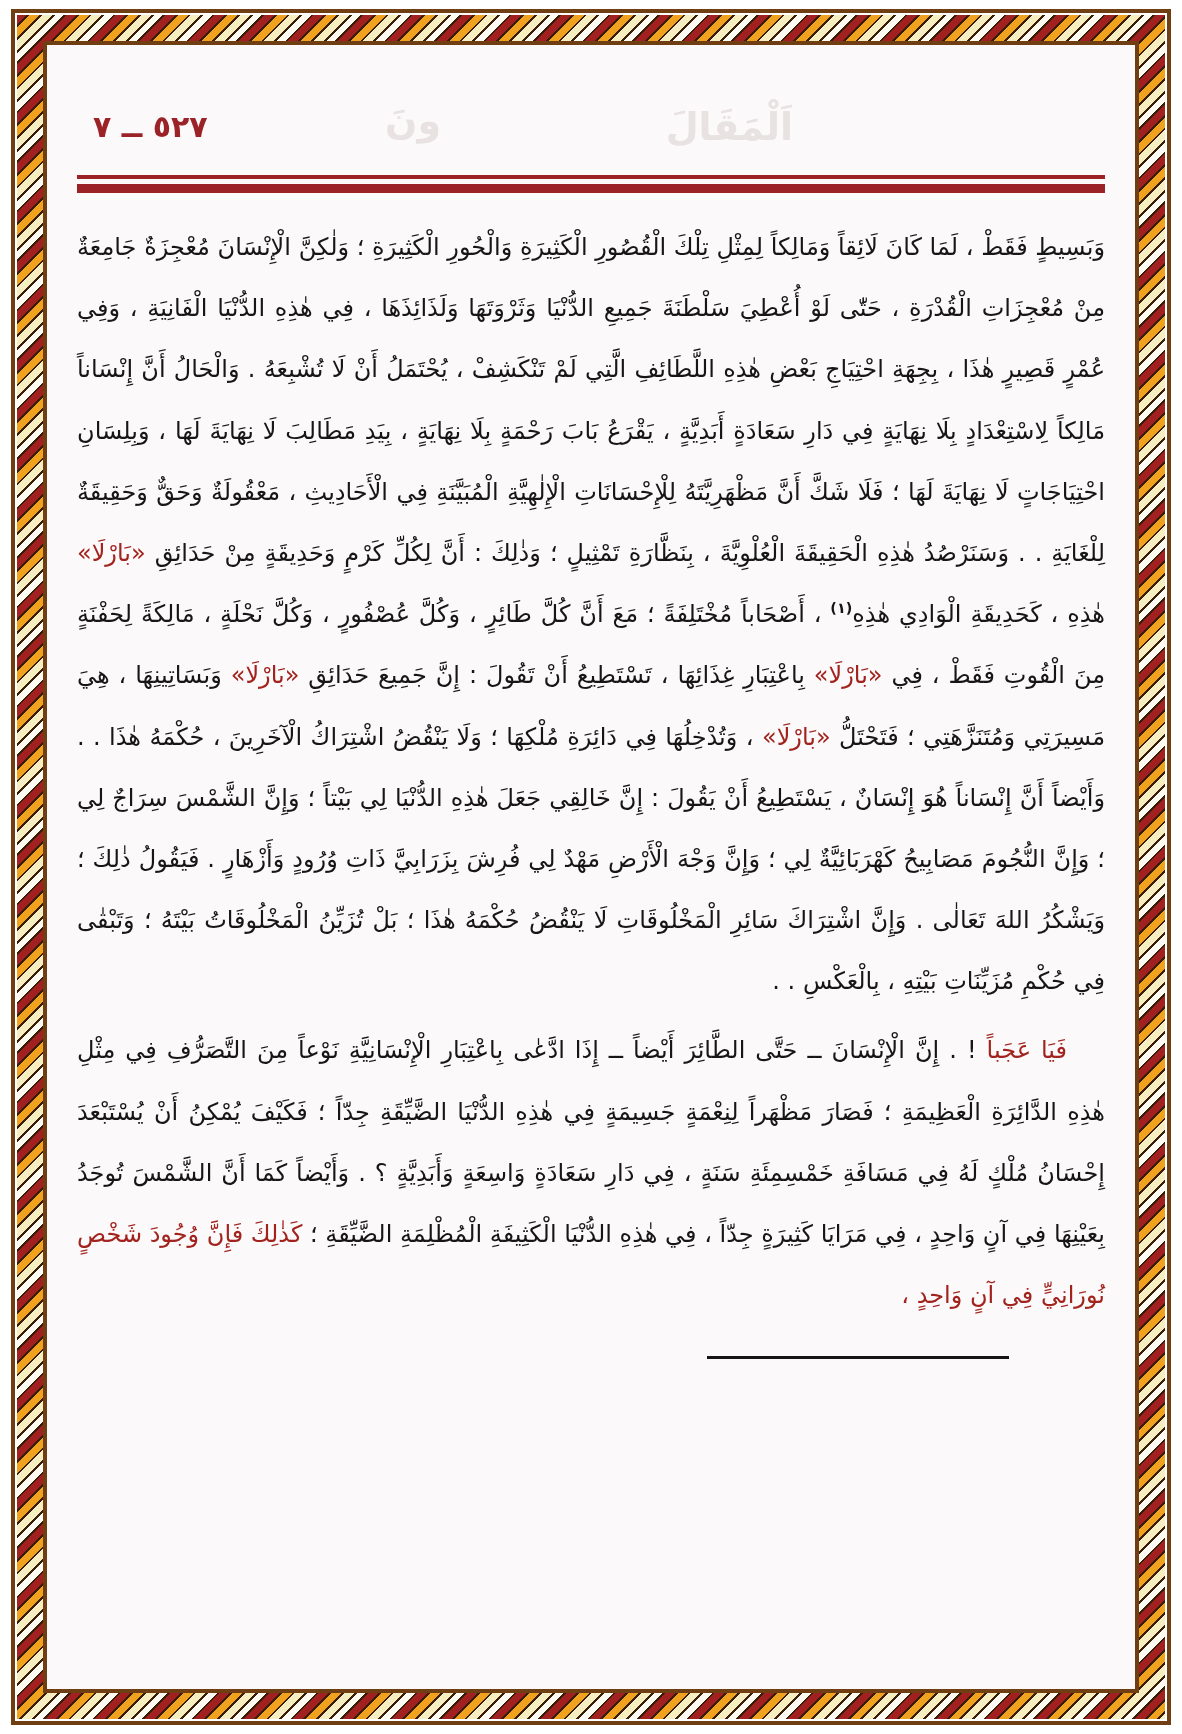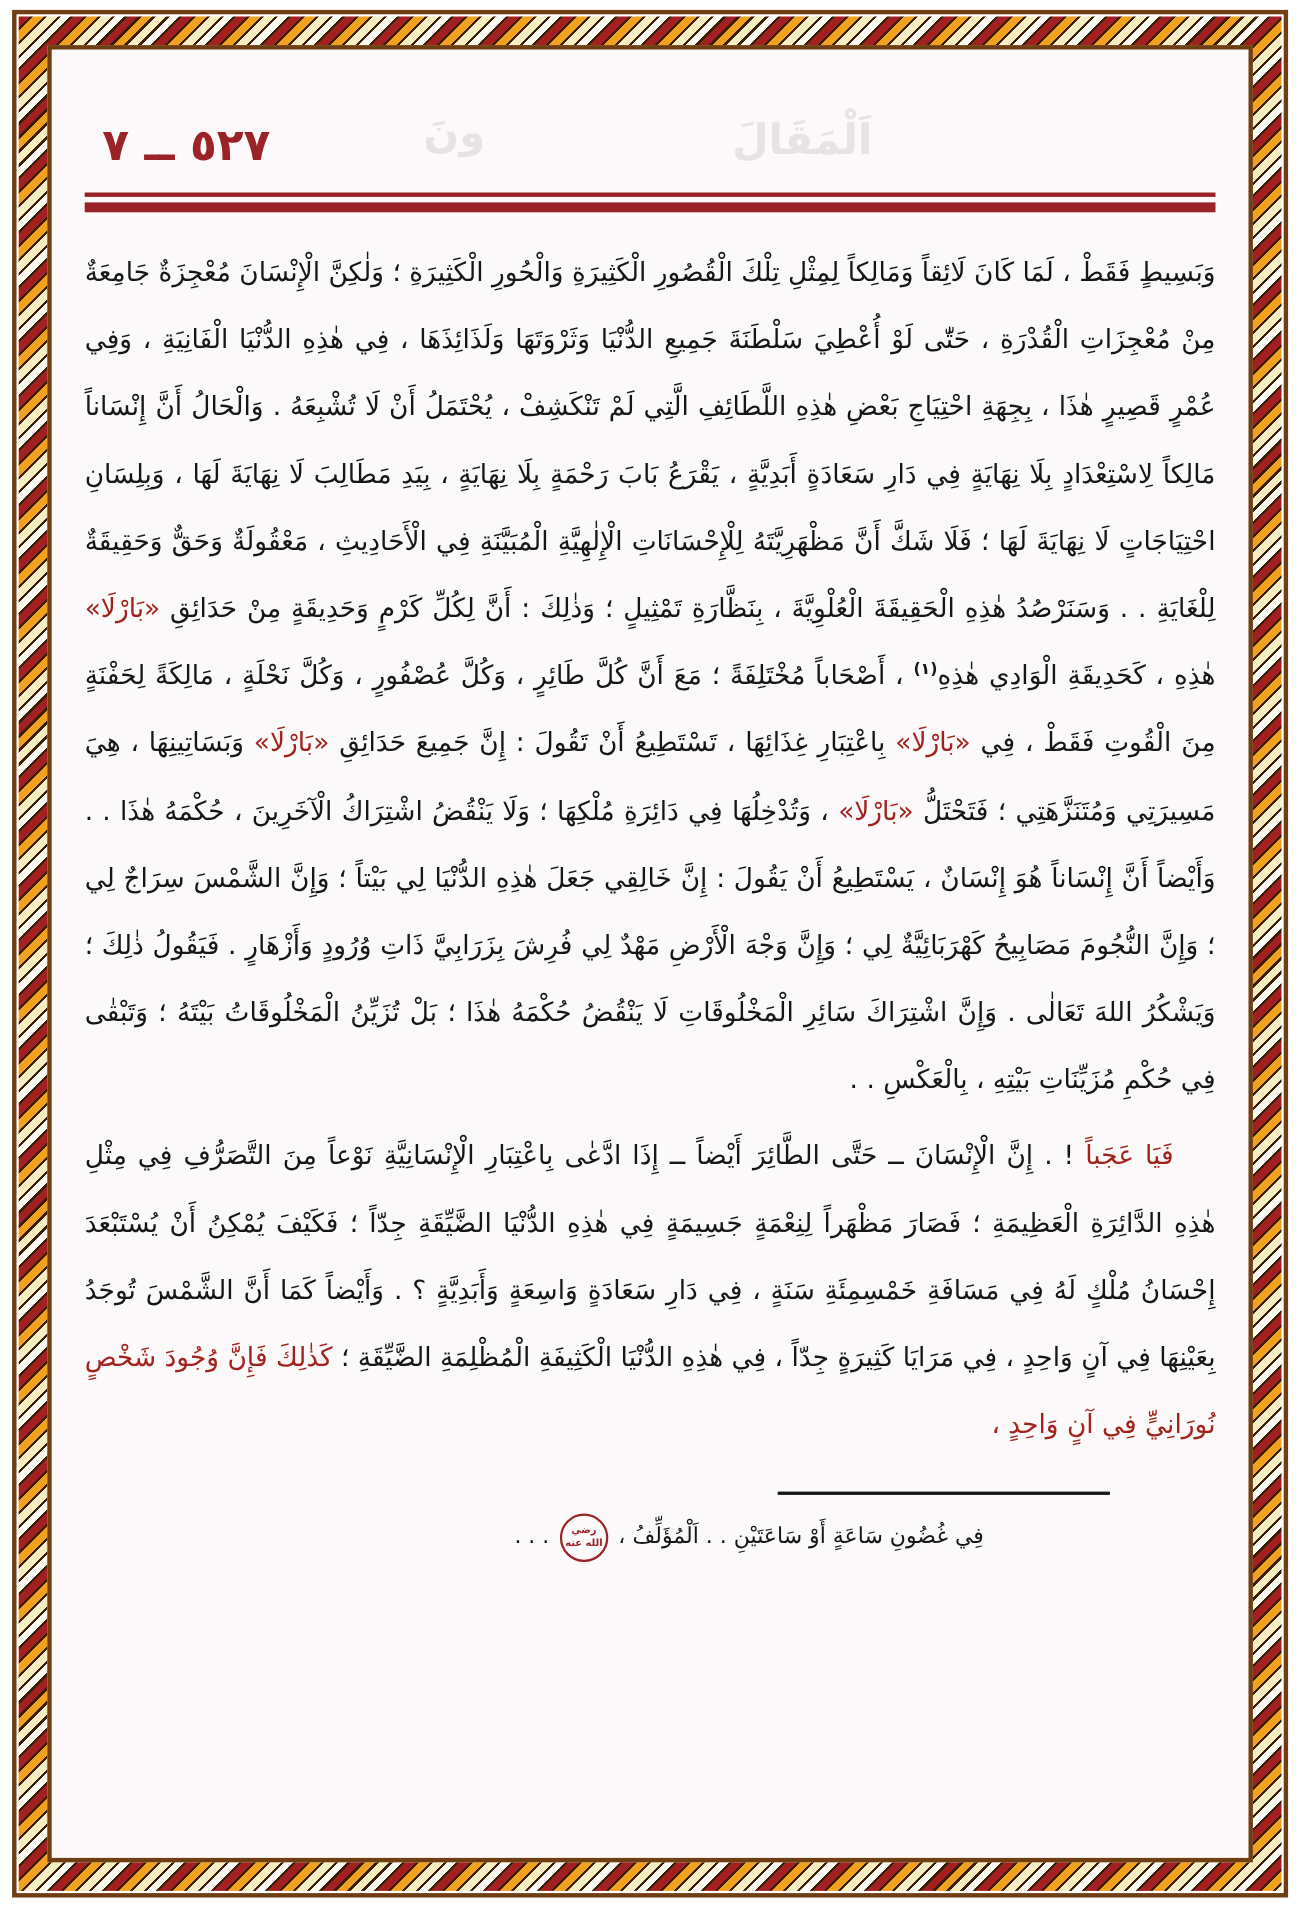--- a/index.html
+++ b/index.html
@@ -22,21 +22,21 @@
   }
   .frame-inner {
     height:100%; border:4px solid #6f3e13; background:#fbf9f9;
     padding:34px 30px 20px; position:relative; overflow:hidden;
     direction:rtl;
   }
   
   .header { position:relative; height:84px; }
   .page-number {
     position:absolute; left:16px; top:30px;
-    color:#9b2227; font-size:40px; font-weight:bold;
+    color:#9b2227; font-size:30px; font-weight:bold;
     letter-spacing:2px; direction:rtl;
   }
   .title-wrap { position:absolute; left:0; right:0; top:12px; text-align:center; height:70px; }
   .ghost-frag { position:absolute; color:#e8e2e2; font-weight:bold; font-size:38px; z-index:0; }
   .ghost-right { right:312px; top:14px; }
   .ghost-left  { left:308px;  top:8px;  }
   .page-title {
     position:relative; z-index:1; display:inline-block; margin-top:16px;
     color:#9b2227; font-size:37px; font-weight:bold;
   }
@@ -92,19 +92,18 @@
           <div class="rule-thick"></div>
         </div>
 
         <div class="body">
           <p class="para-1"><span>وَبَسِيطٍ فَقَطْ ، لَمَا كَانَ لَائِقاً وَمَالِكاً لِمِثْلِ تِلْكَ الْقُصُورِ الْكَثِيرَةِ وَالْحُورِ الْكَثِيرَةِ ؛ وَلٰكِنَّ الْإِنْسَانَ مُعْجِزَةٌ جَامِعَةٌ مِنْ مُعْجِزَاتِ الْقُدْرَةِ ، حَتّٰى لَوْ أُعْطِيَ سَلْطَنَةَ جَمِيعِ الدُّنْيَا وَثَرْوَتَهَا وَلَذَائِذَهَا ، فِي هٰذِهِ الدُّنْيَا الْفَانِيَةِ ، وَفِي عُمْرٍ قَصِيرٍ هٰذَا ، بِجِهَةِ احْتِيَاجِ بَعْضِ هٰذِهِ اللَّطَائِفِ الَّتِي لَمْ تَنْكَشِفْ ، يُحْتَمَلُ أَنْ لَا تُشْبِعَهُ . وَالْحَالُ أَنَّ إِنْسَاناً مَالِكاً لِاسْتِعْدَادٍ بِلَا نِهَايَةٍ فِي دَارِ سَعَادَةٍ أَبَدِيَّةٍ ، يَقْرَعُ بَابَ رَحْمَةٍ بِلَا نِهَايَةٍ ، بِيَدِ مَطَالِبَ لَا نِهَايَةَ لَهَا ، وَبِلِسَانِ احْتِيَاجَاتٍ لَا نِهَايَةَ لَهَا ؛ فَلَا شَكَّ أَنَّ مَظْهَرِيَّتَهُ لِلْإِحْسَانَاتِ الْإِلٰهِيَّةِ الْمُبَيَّنَةِ فِي الْأَحَادِيثِ ، مَعْقُولَةٌ وَحَقٌّ وَحَقِيقَةٌ لِلْغَايَةِ . . وَسَنَرْصُدُ هٰذِهِ الْحَقِيقَةَ الْعُلْوِيَّةَ ، بِنَظَّارَةِ تَمْثِيلٍ ؛ وَذٰلِكَ : أَنَّ لِكُلِّ كَرْمٍ وَحَدِيقَةٍ مِنْ حَدَائِقِ </span><span class="red">«بَارْلَا»</span><span> هٰذِهِ ، كَحَدِيقَةِ الْوَادِي هٰذِهِ</span><span class="sup">(١)</span><span> ، أَصْحَاباً مُخْتَلِفَةً ؛ مَعَ أَنَّ كُلَّ طَائِرٍ ، وَكُلَّ عُصْفُورٍ ، وَكُلَّ نَحْلَةٍ ، مَالِكَةً لِحَفْنَةٍ مِنَ الْقُوتِ فَقَطْ ، فِي </span><span class="red">«بَارْلَا»</span><span> بِاعْتِبَارِ غِذَائِهَا ، تَسْتَطِيعُ أَنْ تَقُولَ : إِنَّ جَمِيعَ حَدَائِقِ </span><span class="red">«بَارْلَا»</span><span> وَبَسَاتِينِهَا ، هِيَ مَسِيرَتِي وَمُتَنَزَّهَتِي ؛ فَتَحْتَلُّ </span><span class="red">«بَارْلَا»</span><span> ، وَتُدْخِلُهَا فِي دَائِرَةِ مُلْكِهَا ؛ وَلَا يَنْقُضُ اشْتِرَاكُ الْآخَرِينَ ، حُكْمَهُ هٰذَا . . وَأَيْضاً أَنَّ إِنْسَاناً هُوَ إِنْسَانٌ ، يَسْتَطِيعُ أَنْ يَقُولَ : إِنَّ خَالِقِي جَعَلَ هٰذِهِ الدُّنْيَا لِي بَيْتاً ؛ وَإِنَّ الشَّمْسَ سِرَاجٌ لِي ؛ وَإِنَّ النُّجُومَ مَصَابِيحُ كَهْرَبَائِيَّةٌ لِي ؛ وَإِنَّ وَجْهَ الْأَرْضِ مَهْدٌ لِي فُرِشَ بِزَرَابِيَّ ذَاتِ وُرُودٍ وَأَزْهَارٍ . فَيَقُولُ ذٰلِكَ ؛ وَيَشْكُرُ اللهَ تَعَالٰى . وَإِنَّ اشْتِرَاكَ سَائِرِ الْمَخْلُوقَاتِ لَا يَنْقُضُ حُكْمَهُ هٰذَا ؛ بَلْ تُزَيِّنُ الْمَخْلُوقَاتُ بَيْتَهُ ؛ وَتَبْقٰى فِي حُكْمِ مُزَيِّنَاتِ بَيْتِهِ ، بِالْعَكْسِ . .</span></p>
           <p class="para-2"><span class="red">فَيَا عَجَباً</span><span> ! . إِنَّ الْإِنْسَانَ ــ حَتَّى الطَّائِرَ أَيْضاً ــ إِذَا ادَّعٰى بِاعْتِبَارِ الْإِنْسَانِيَّةِ نَوْعاً مِنَ التَّصَرُّفِ فِي مِثْلِ هٰذِهِ الدَّائِرَةِ الْعَظِيمَةِ ؛ فَصَارَ مَظْهَراً لِنِعْمَةٍ جَسِيمَةٍ فِي هٰذِهِ الدُّنْيَا الضَّيِّقَةِ جِدّاً ؛ فَكَيْفَ يُمْكِنُ أَنْ يُسْتَبْعَدَ إِحْسَانُ مُلْكٍ لَهُ فِي مَسَافَةِ خَمْسِمِئَةِ سَنَةٍ ، فِي دَارِ سَعَادَةٍ وَاسِعَةٍ وَأَبَدِيَّةٍ ؟ . وَأَيْضاً كَمَا أَنَّ الشَّمْسَ تُوجَدُ بِعَيْنِهَا فِي آنٍ وَاحِدٍ ، فِي مَرَايَا كَثِيرَةٍ جِدّاً ، فِي هٰذِهِ الدُّنْيَا الْكَثِيفَةِ الْمُظْلِمَةِ الضَّيِّقَةِ ؛ </span><span class="red">كَذٰلِكَ فَإِنَّ وُجُودَ شَخْصٍ نُورَانِيٍّ فِي آنٍ وَاحِدٍ ،</span></p>
         </div>
 
         <div class="footnote">
           <div class="footnote-rule"></div>
-          <div class="fn-line fn-line-2"><span>فِي غُضُونِ سَاعَةٍ أَوْ سَاعَتَيْنِ . . اَلْمُؤَلِّفُ ، </span><span class="seal">رضي الله عنه</span><span> . . .</span></div>
         </div>
 
       </div>
     </div>
   </div>
 </div>
 
 </body></html>

